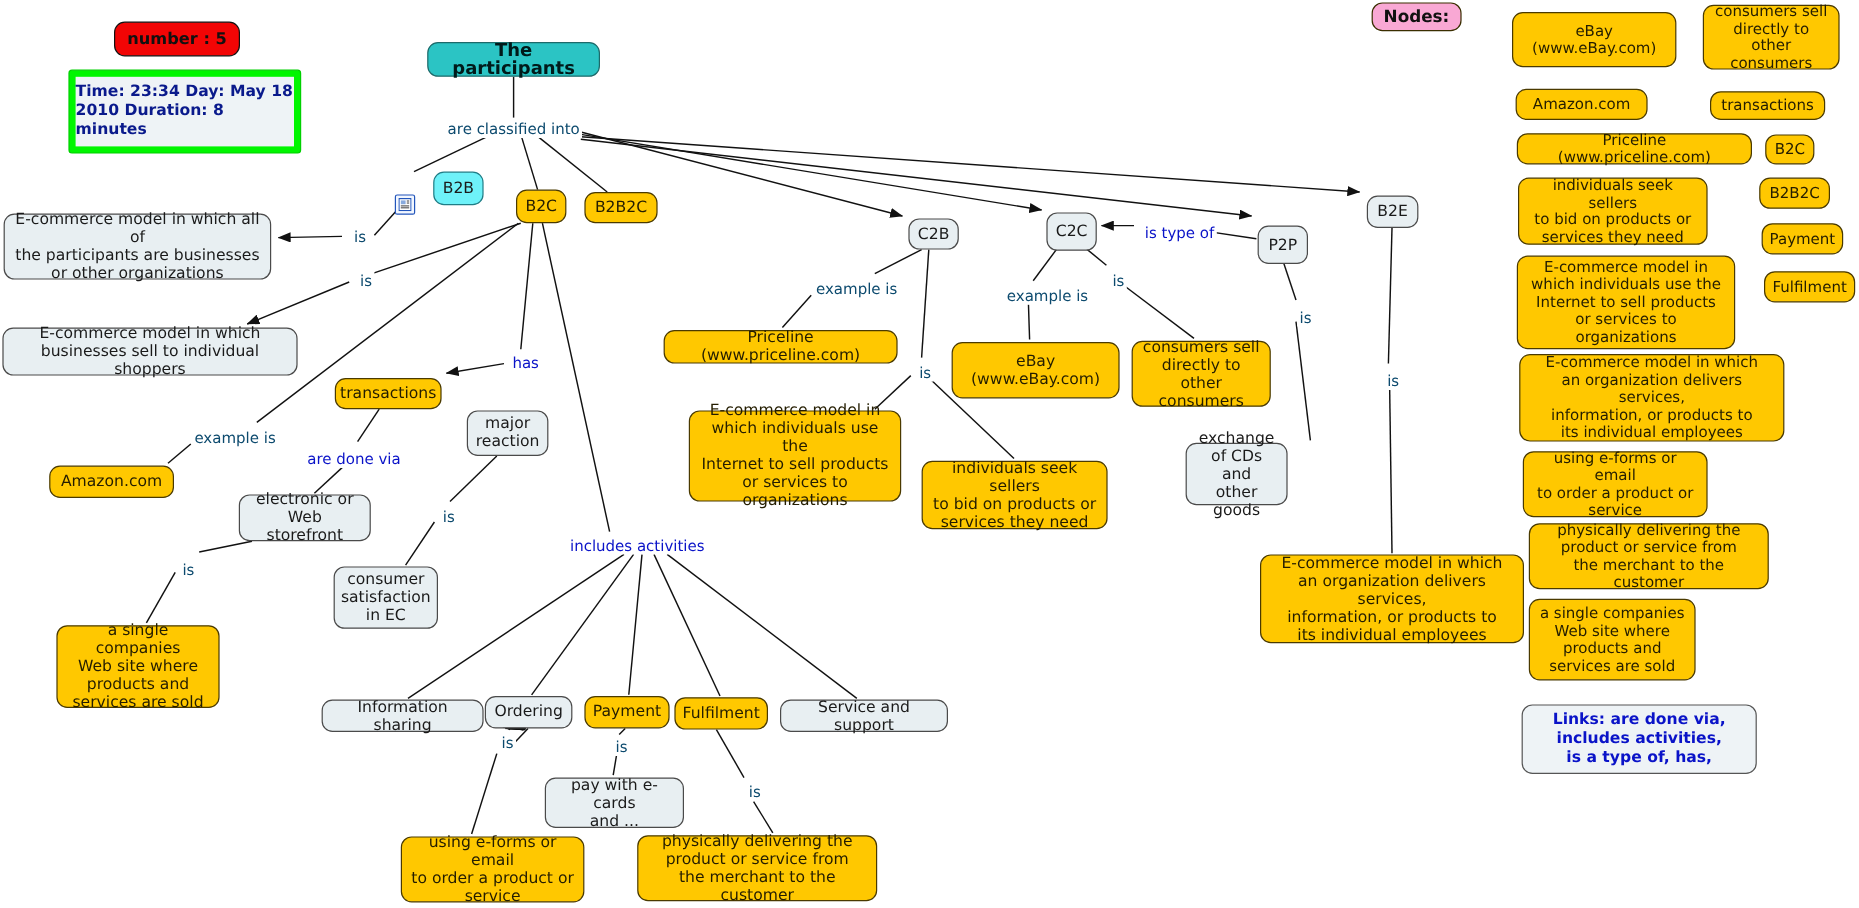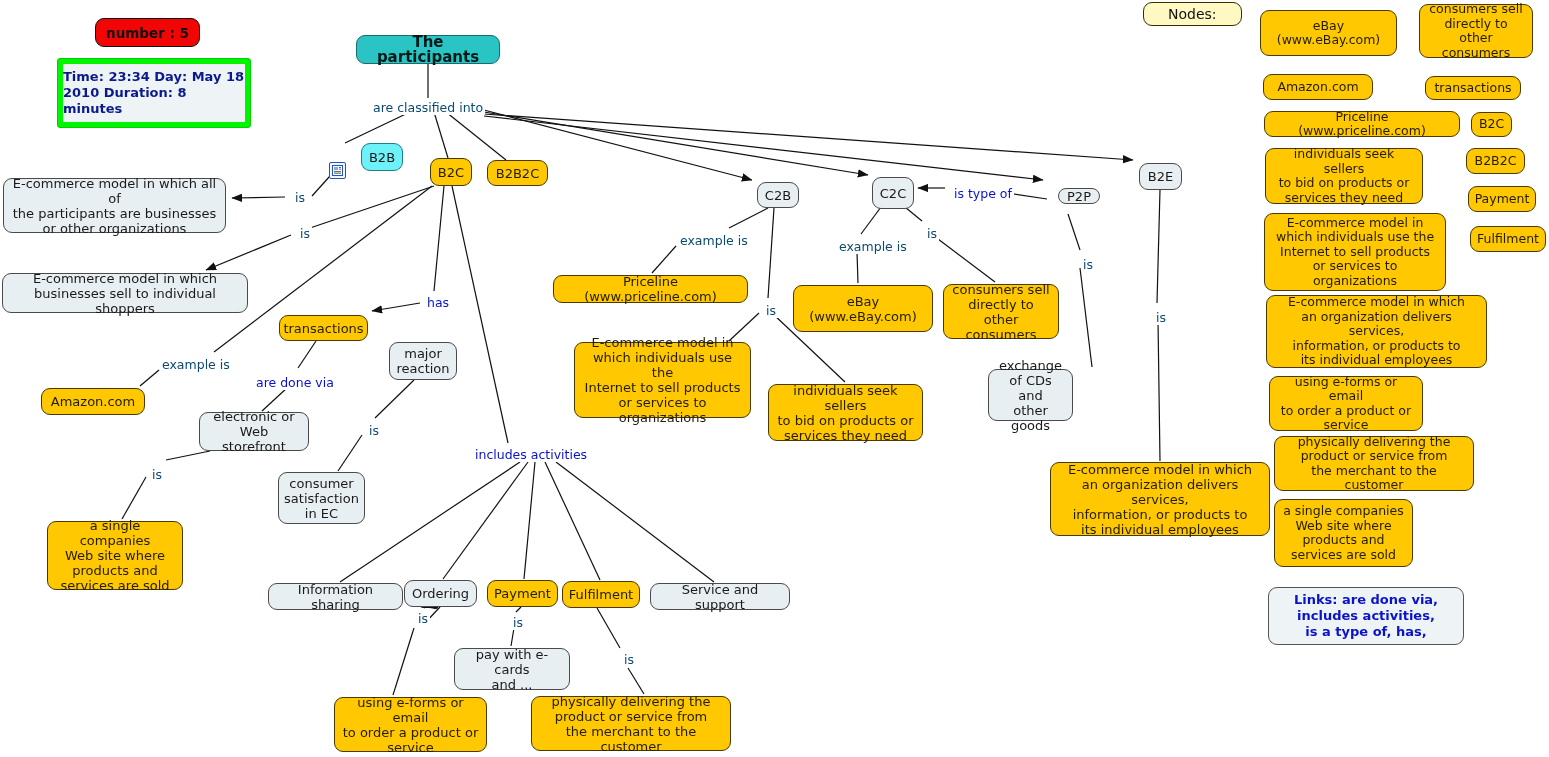--- a/index.html
+++ b/index.html
@@ -83,25 +83,25 @@
     background: #eef3f6;
     display: flex; flex-direction: column;
     align-items: center; justify-content: center;
     color: #0a1a8c; font-weight: bold; font-size: 13px; line-height: 16px;
   }
 
   
   #nodes-title {
     position: absolute;
     left: 1143px; top: 2px;
-    background: #fef9c3;
+    background: #f9a8d4;
     border: 1.4px solid #3a2e00;
     border-radius: 9px;
-    padding: 3px 24px;
-    font-weight: normal; font-size: 14px; color: #111111;
+    padding: 3px 9px;
+    font-weight: bold; font-size: 14px; color: #111111;
     z-index: 8;
   }
   .panel-node {
     position: absolute;
     display: flex; align-items: center; justify-content: center;
     text-align: center;
     background: #FFC800;
     border: 1.6px solid #4a3a00;
     border-radius: 9px;
     font-size: 12.5px; line-height: 14.5px;
@@ -285,21 +285,21 @@
     </svg>
   </div>
 
   <div id="map-nodes">
       <div class="node n-teal" style="left: 356px; top: 35px; width: 144px; height: 29px;">The participants</div>
       <div class="node n-cyan" style="left: 316px; top: 143px; width: 42px; height: 28px; margin-left: 45px;">B2B</div>
       <div class="node n-yellow" style="left: 430px; top: 158px; width: 42px; height: 28px;">B2C</div>
       <div class="node n-yellow" style="left: 487px; top: 160px; width: 61px; height: 26px;">B2B2C</div>
       <div class="node n-blue" style="left: 757px; top: 182px; width: 42px; height: 26px;">C2B</div>
       <div class="node n-blue" style="left: 872px; top: 177px; width: 42px; height: 32px;">C2C</div>
-      <div class="node n-blue" style="left: 1048px; top: 188px; width: 42px; height: 16px; margin-left: 10px;">P2P</div>
+      <div class="node n-blue" style="left: 1048px; top: 188px; width: 42px; height: 32px;">P2P</div>
       <div class="node n-blue" style="left: 1139px; top: 163px; width: 43px; height: 27px;">B2E</div>
       <div class="node n-blue" style="left: 3px; top: 178px; width: 223px; height: 55px;">E-commerce model in which all of
 the participants are businesses
 or other organizations</div>
       <div class="node n-blue" style="left: 2px; top: 273px; width: 246px; height: 40px;">E-commerce model in which
 businesses sell to individual shoppers</div>
       <div class="node n-yellow" style="left: 41px; top: 388px; width: 104px; height: 27px;">Amazon.com</div>
       <div class="node n-yellow" style="left: 47px; top: 521px; width: 136px; height: 69px;">a single companies
 Web site where
 products and

